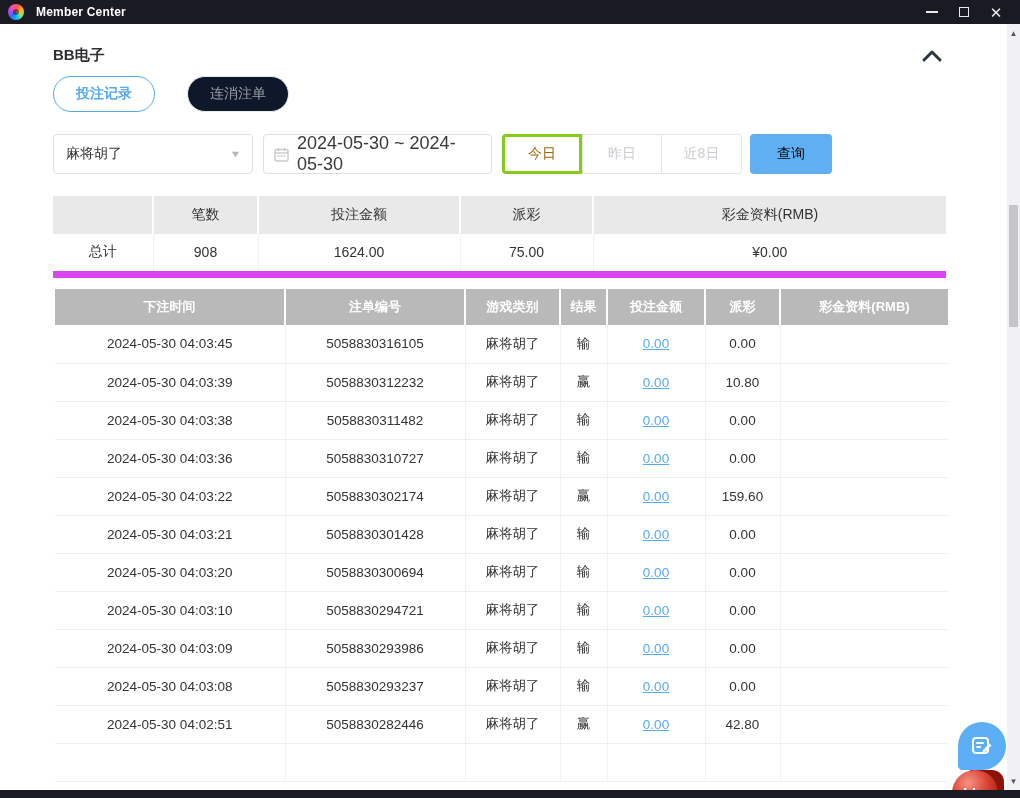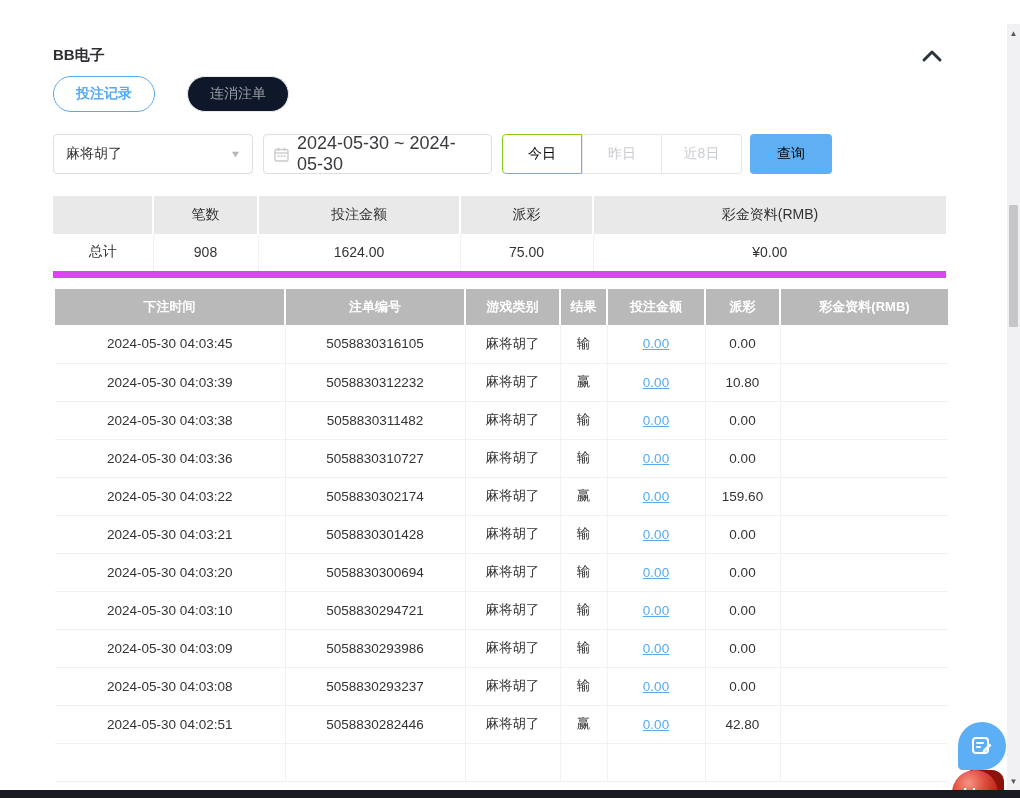--- a/index.html
+++ b/index.html
@@ -44,21 +44,21 @@
   
   .filters { position:absolute; left:53px; top:110px; height:40px; display:flex; align-items:stretch; }
   .select-box { width:200px; border:1px solid #dddfe3; border-radius:4px; display:flex; align-items:center; padding:0 12px; color:#333; font-size:14px; cursor:pointer; background:#fff; }
   .select-caret { margin-left:auto; font-size:9px; color:#b4b7bd; transform:scaleX(1.35); }
   .date-box { width:229px; margin-left:10px; border:1px solid #dddfe3; border-radius:4px; display:flex; align-items:center; padding:0 10px; color:#3a3a3f; font-size:18px; background:#fff; cursor:pointer; }
   .cal-icon { margin-right:8px; display:flex; }
   .seg { display:flex; margin-left:10px; }
   .seg-btn { width:80px; display:flex; align-items:center; justify-content:center; font-size:14px; background:#fff; cursor:pointer; }
   .seg-btn.first { border-radius:4px 0 0 4px; }
   .seg-btn.last  { border-radius:0 4px 4px 0; }
-  .seg-btn.on  { border:1px solid #84cc16; color:#000000; z-index:2; }
+  .seg-btn.on  { border:3px solid #84cc16; color:#a16207; z-index:2; }
   .seg-btn.off { border:1px solid #e6e6e6; color:#c9ccd1; }
   .seg-btn.off + .seg-btn.off { border-left:none; }
   .query-btn { width:82px; margin-left:8px; border:none; border-radius:4px; background:#60aff2; color:#000000; font-size:14px; display:flex; align-items:center; justify-content:center; cursor:pointer; font-family:inherit; }
 
   
   .summary { position:absolute; left:53px; top:172px; width:893px; border-collapse:collapse; table-layout:fixed; }
   .summary th { background:#e9e9e9; height:38px; font-size:14px; font-weight:normal; color:#333; text-align:center; border-right:2px solid #fff; }
   .summary th:last-child { border-right:none; }
   .summary td { background:#fff; height:40px; font-size:14px; color:#333; text-align:center; border-bottom:7px solid #d946ef; border-right:1px solid #f2f2f2; }
   .summary td:last-child { border-right:none; }
@@ -78,20 +78,35 @@
   .bbn-ball { position:absolute; left:2px; top:2px; width:46px; height:46px; border-radius:50%;
     background:radial-gradient(circle at 36% 28%, #f59384 0%, #e05040 35%, #b92718 65%, #70100a 100%);
     display:flex; align-items:center; justify-content:center; }
   .bbn-text { color:#fff; font-size:15px; font-weight:bold; font-style:italic; letter-spacing:-0.5px; text-shadow:0 1px 1px rgba(0,0,0,.4); }
 </style>
 </head>
 <body>
 
 <div class="window">
 
+  <div class="titlebar">
+    <div class="app-logo"></div>
+    <div class="app-title">Member Center</div>
+    <div class="win-controls">
+      <div class="win-btn">
+          <div class="ico-min"></div>
+        </div>
+      <div class="win-btn">
+          <div class="ico-max"></div>
+        </div>
+      <div class="win-btn">
+          <div class="ico-close">✕</div>
+        </div>
+    </div>
+  </div>
 
   <div class="content">
 
     <div class="page-title">BB电子</div>
     <div class="collapse-btn">
       <svg width="22" height="14" viewBox="0 0 22 14">
         <polyline points="3,11 11,3 19,11" fill="none" stroke="#2c3440" stroke-width="3" stroke-linecap="round" stroke-linejoin="round"></polyline>
       </svg>
     </div>
 

